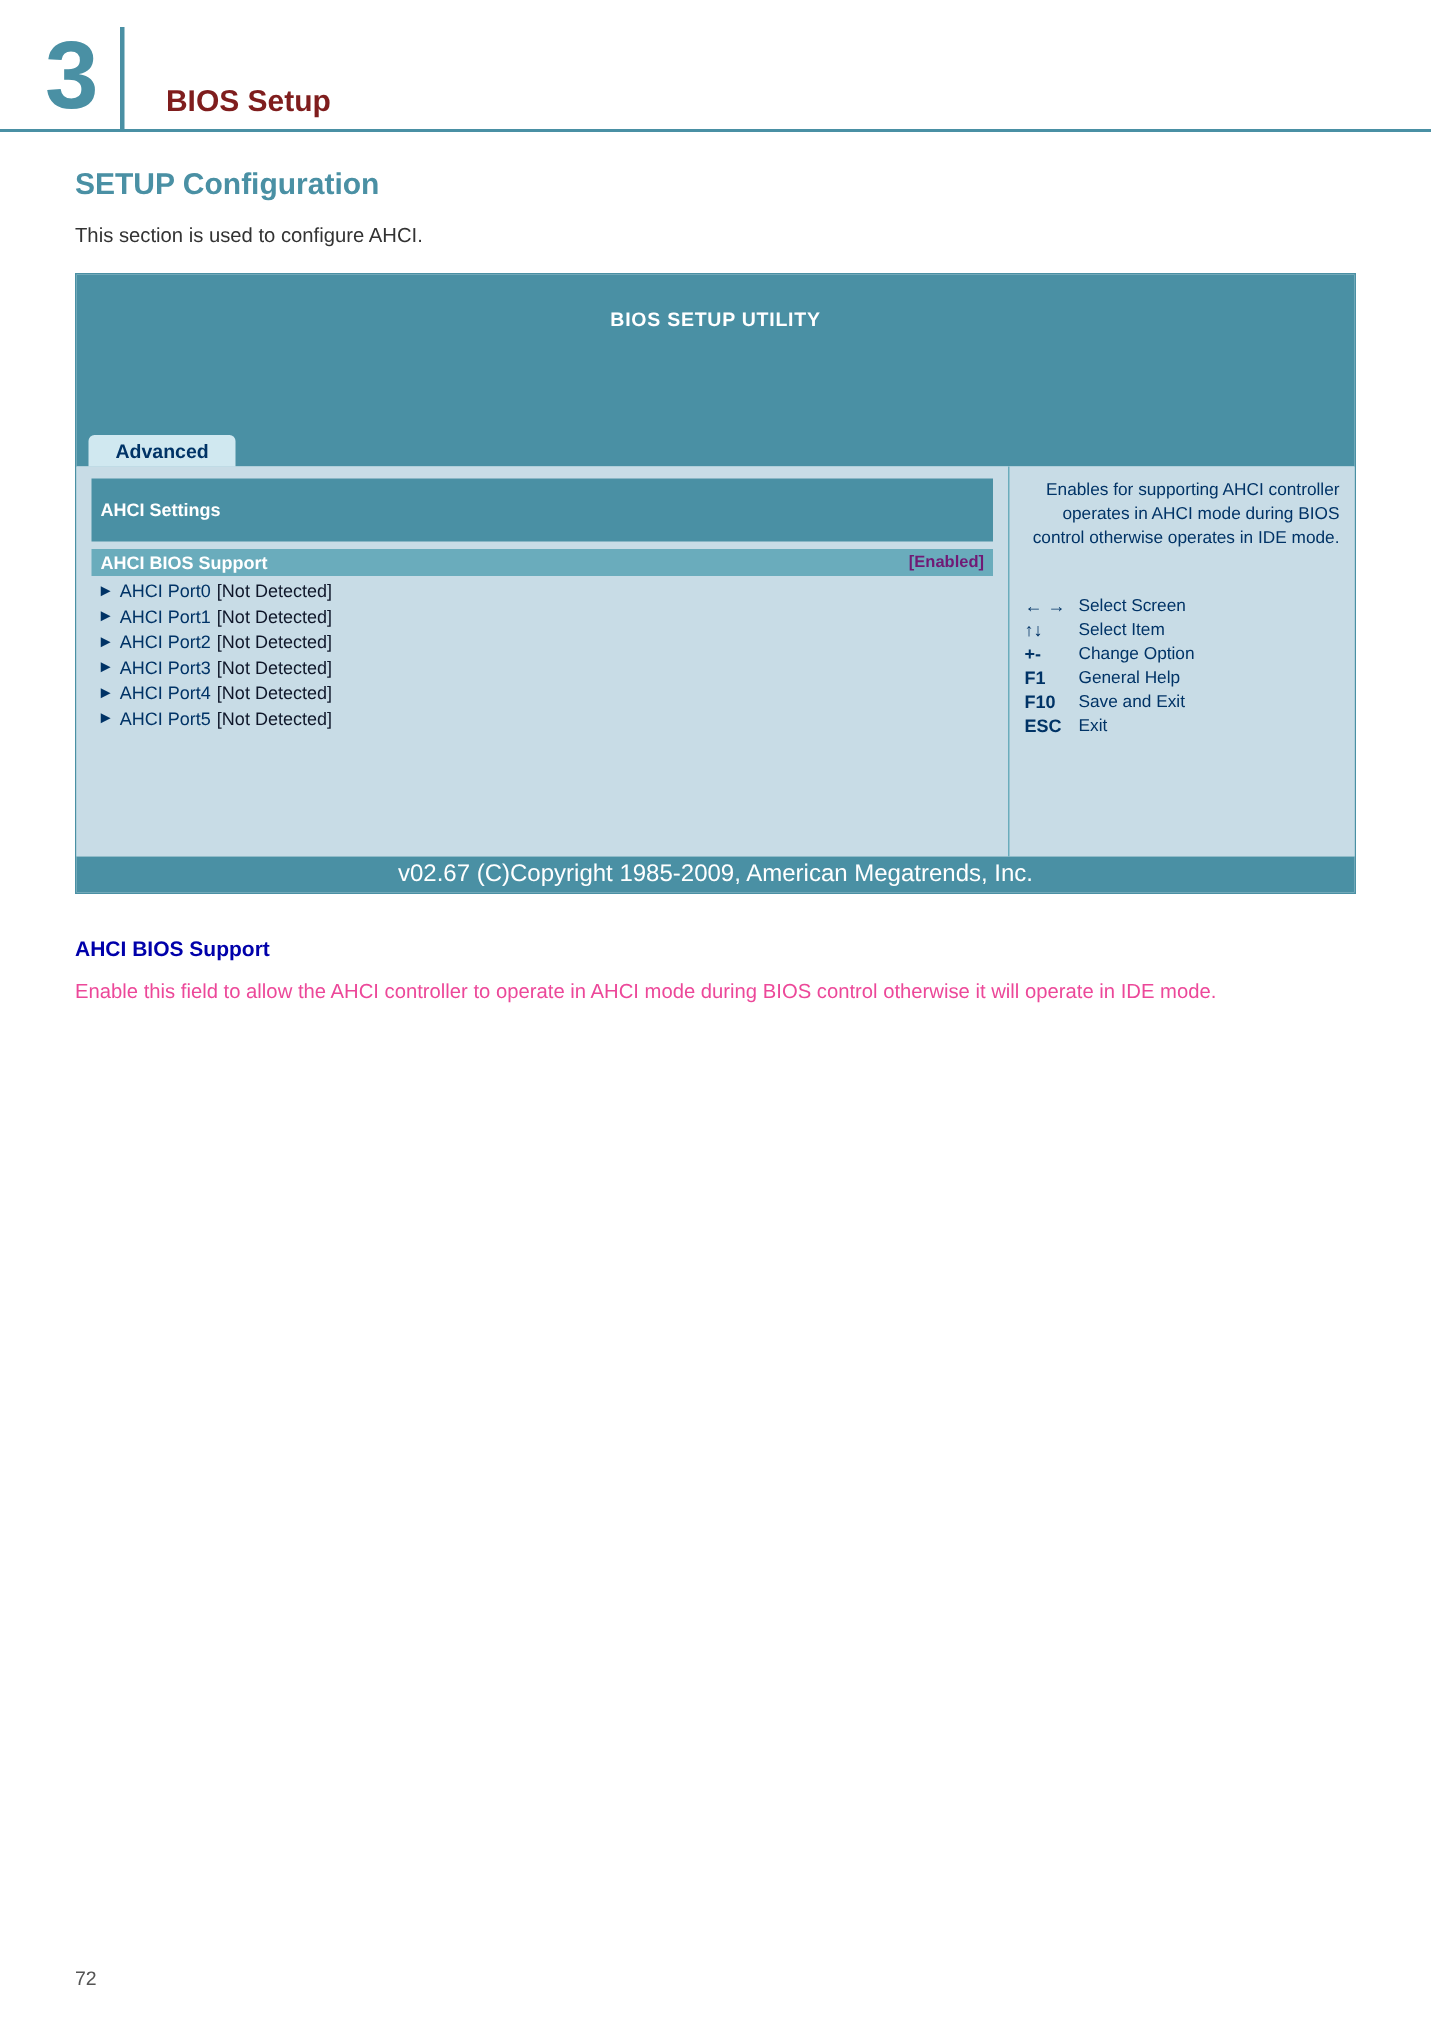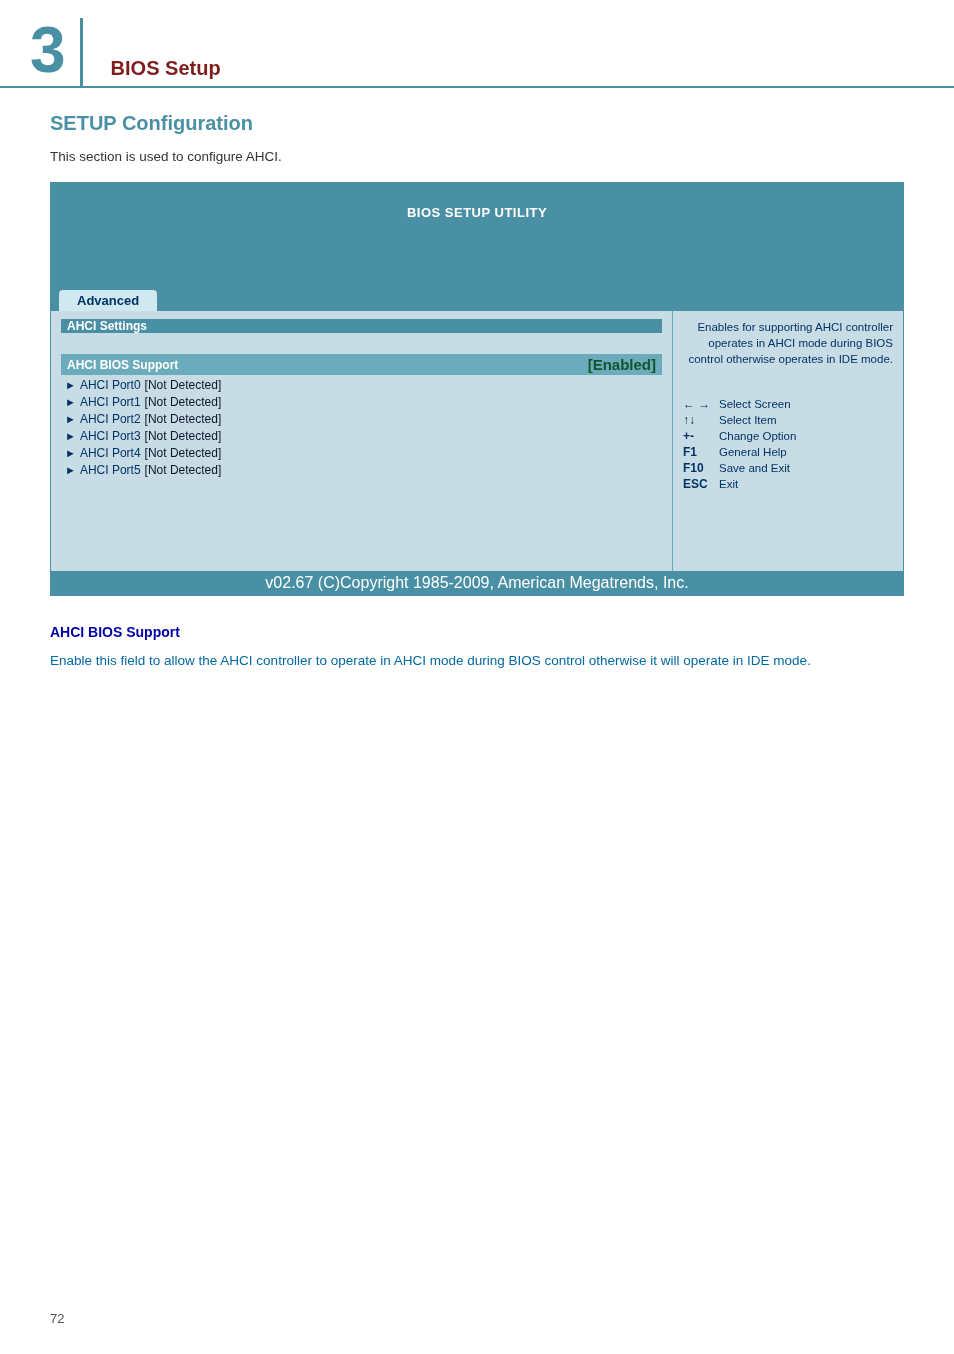--- a/index.html
+++ b/index.html
@@ -115,39 +115,39 @@
       padding: 8px 10px;
       font-size: 11.5px;
       color: #003366;
     }
 
     .bios-section-header {
       background: #4a90a4;
       color: #fff;
       font-weight: bold;
       font-size: 12px;
-      padding: 0 6px;
-      margin-bottom: 21px;
+      padding: 14px 6px;
+      margin-bottom: 5px;
     }
 
     .bios-item-row {
       display: flex;
       justify-content: space-between;
       align-items: center;
       background: #6aacbc;
       padding: 2px 6px;
       margin-bottom: 2px;
       font-size: 12px;
       color: #fff;
       font-weight: bold;
     }
 
     .bios-item-row .item-value {
-      color: #14532d;
-      font-size: 15px;
+      color: #701a75;
+      font-size: 11px;
     }
 
     .bios-port-item {
       display: flex;
       align-items: center;
       font-size: 12px;
       color: #003366;
       padding: 1px 4px;
       margin-bottom: 1px;
     }
@@ -206,21 +206,21 @@
 
     
     .subsection-title {
       font-size: 14px;
       font-weight: bold;
       color: #0000aa;
       margin-bottom: 10px;
     }
     .subsection-desc {
       font-size: 13.5px;
-      color: #0369a1;
+      color: #ec4899;
       line-height: 1.6;
       max-width: 820px;
     }
 
     
     .page-number {
       position: absolute;
       bottom: 28px;
       left: 50px;
       font-size: 13px;

